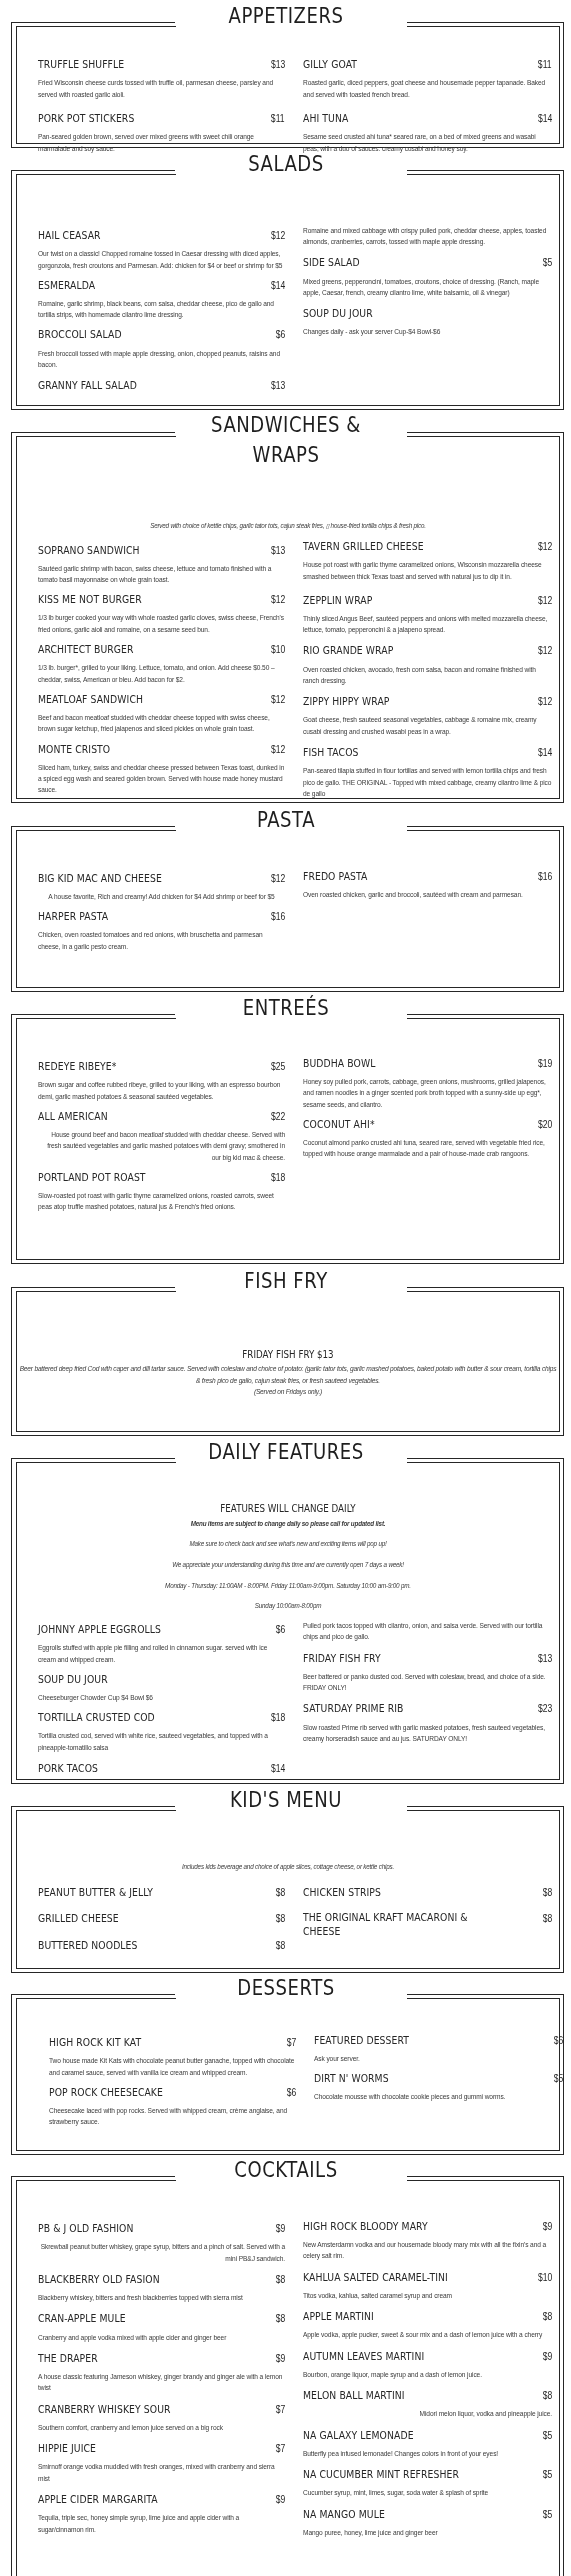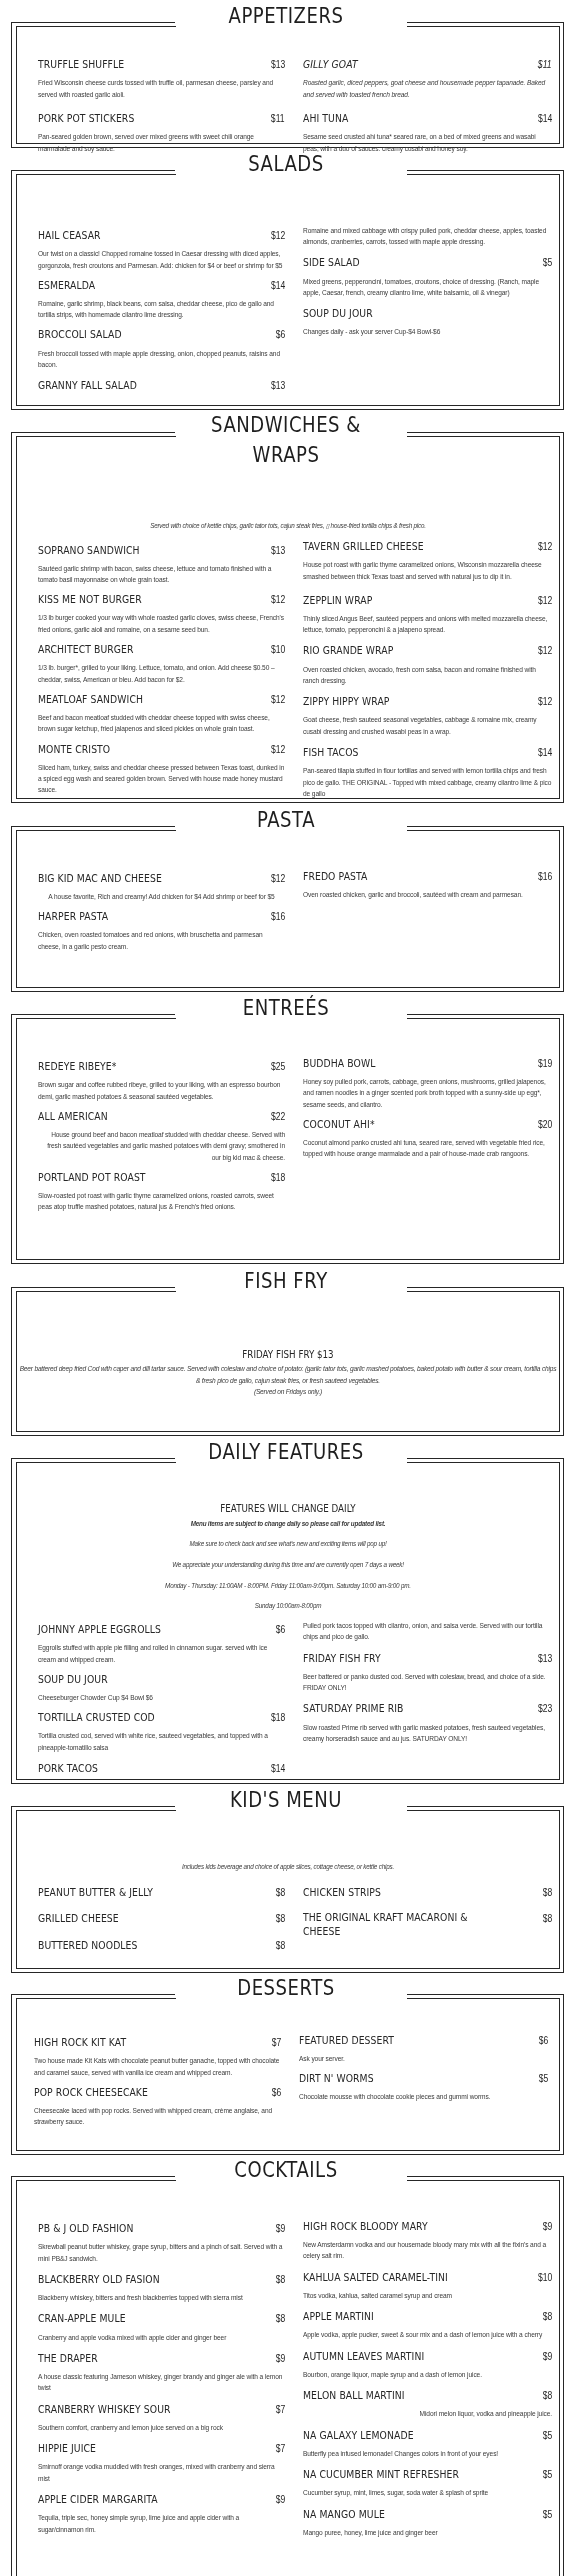--- a/index.html
+++ b/index.html
@@ -115,21 +115,21 @@
             </div>
             <div class="item" style="">
               <div class="item-head">
                 <div class="item-name">PORK POT STICKERS</div>
                 <div class="item-price">$11</div>
               </div>
               <div class="item-desc" style="">Pan-seared golden brown, served over mixed greens with sweet chili orange marmalade and soy sauce.</div>
             </div>
           </div>
           <div class="col right">
-            <div class="item" style="margin-bottom: 11.4px; font-style: italic;">
+            <div class="item" style="margin-bottom: 11.4px;">
               <div class="item-head">
                 <div class="item-name">GILLY GOAT</div>
                 <div class="item-price">$11</div>
               </div>
               <div class="item-desc" style="">Roasted garlic, diced peppers, goat cheese and housemade pepper tapanade. Baked and served with toasted french bread.</div>
             </div>
             <div class="item" style="">
               <div class="item-head">
                 <div class="item-name">AHI TUNA</div>
                 <div class="item-price">$14</div>
@@ -508,21 +508,21 @@
       </div>
     </div>
     <div class="section" style="height: 181px;">
       <div style="position: absolute; left: 11.4px; top: 20.5px; width: 553px; height: 161px; border-right: 1.1px solid rgb(38, 38, 38); border-bottom: 1.1px solid rgb(38, 38, 38); border-left: 1.1px solid rgb(38, 38, 38); border-image: initial; border-top: none;"></div>
       <div style="position: absolute; left: 16px; top: 24.5px; width: 544px; height: 153px; border-right: 1.1px solid rgb(38, 38, 38); border-bottom: 1.1px solid rgb(38, 38, 38); border-left: 1.1px solid rgb(38, 38, 38); border-image: initial; border-top: none;"></div>
       <div class="topline" style="left: 11.4px; width: 164px; top: 20.5px;"></div>
       <div class="topline" style="left: 16px; width: 160px; top: 24.5px;"></div>
       <div class="topline" style="left: 407px; width: 157px; top: 20.5px;"></div>
       <div class="topline" style="left: 407px; width: 153px; top: 24.5px;"></div>
       <h2 class="title-text" style="top: 2.3px;">DESSERTS</h2>
-      <div style="position: absolute; left: 12px; width: 544px; top: 62px;">
+      <div style="position: absolute; left: 27px; width: 544px; top: 62px;">
         <div class="cols">
           <div class="col left">
             <div class="item" style="margin-bottom: 6.8px;">
               <div class="item-head">
                 <div class="item-name">HIGH ROCK KIT KAT</div>
                 <div class="item-price">$7</div>
               </div>
               <div class="item-desc" style="">Two house made Kit Kats with chocolate peanut butter ganache, topped with chocolate and caramel sauce, served with vanilla ice cream and whipped cream.</div>
             </div>
             <div class="item" style="">
@@ -556,21 +556,21 @@
       <div style="position: absolute; left: 11.4px; top: 22px; width: 553px; height: 417px; border-right: 1.1px solid rgb(38, 38, 38); border-bottom: 1.1px solid rgb(38, 38, 38); border-left: 1.1px solid rgb(38, 38, 38); border-image: initial; border-top: none;"></div>
       <div style="position: absolute; left: 16px; top: 26px; width: 544px; height: 409px; border-right: 1.1px solid rgb(38, 38, 38); border-bottom: 1.1px solid rgb(38, 38, 38); border-left: 1.1px solid rgb(38, 38, 38); border-image: initial; border-top: none;"></div>
       <div class="topline" style="left: 11.4px; width: 164px; top: 22px;"></div>
       <div class="topline" style="left: 16px; width: 160px; top: 26px;"></div>
       <div class="topline" style="left: 407px; width: 157px; top: 22px;"></div>
       <div class="topline" style="left: 407px; width: 153px; top: 26px;"></div>
       <h2 class="title-text" style="top: 3.4px;">COCKTAILS</h2>
       <div style="position: absolute; left: 16px; width: 544px; top: 67px;">
         <div class="cols">
           <div class="col left">
-            <div class="item" style="margin-bottom: 8px;">
+            <div class="item" style="margin-bottom: 8px; text-align: right;">
               <div class="item-head">
                 <div class="item-name">PB &amp; J OLD FASHION</div>
                 <div class="item-price">$9</div>
               </div>
               <div class="item-desc" style="">Skrewball peanut butter whiskey, grape syrup, bitters and a pinch of salt. Served with a mini PB&amp;J sandwich.</div>
             </div>
             <div class="item" style="margin-bottom: 8px;">
               <div class="item-head">
                 <div class="item-name">BLACKBERRY OLD FASION</div>
                 <div class="item-price">$8</div>

